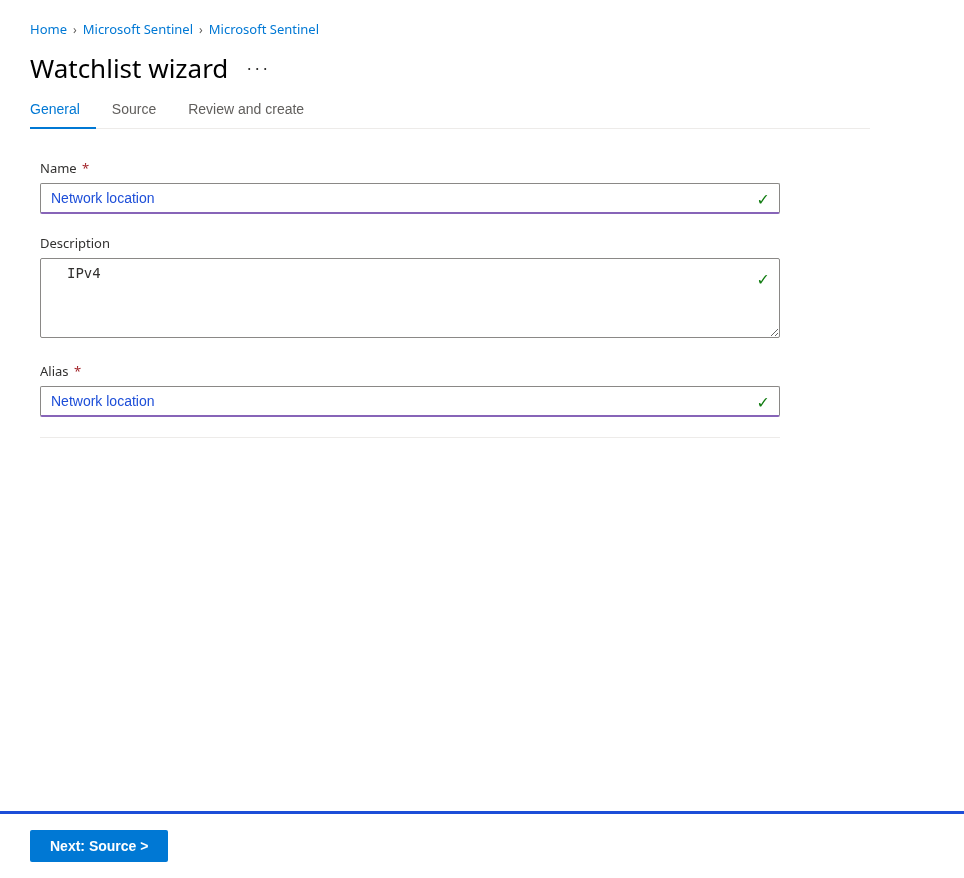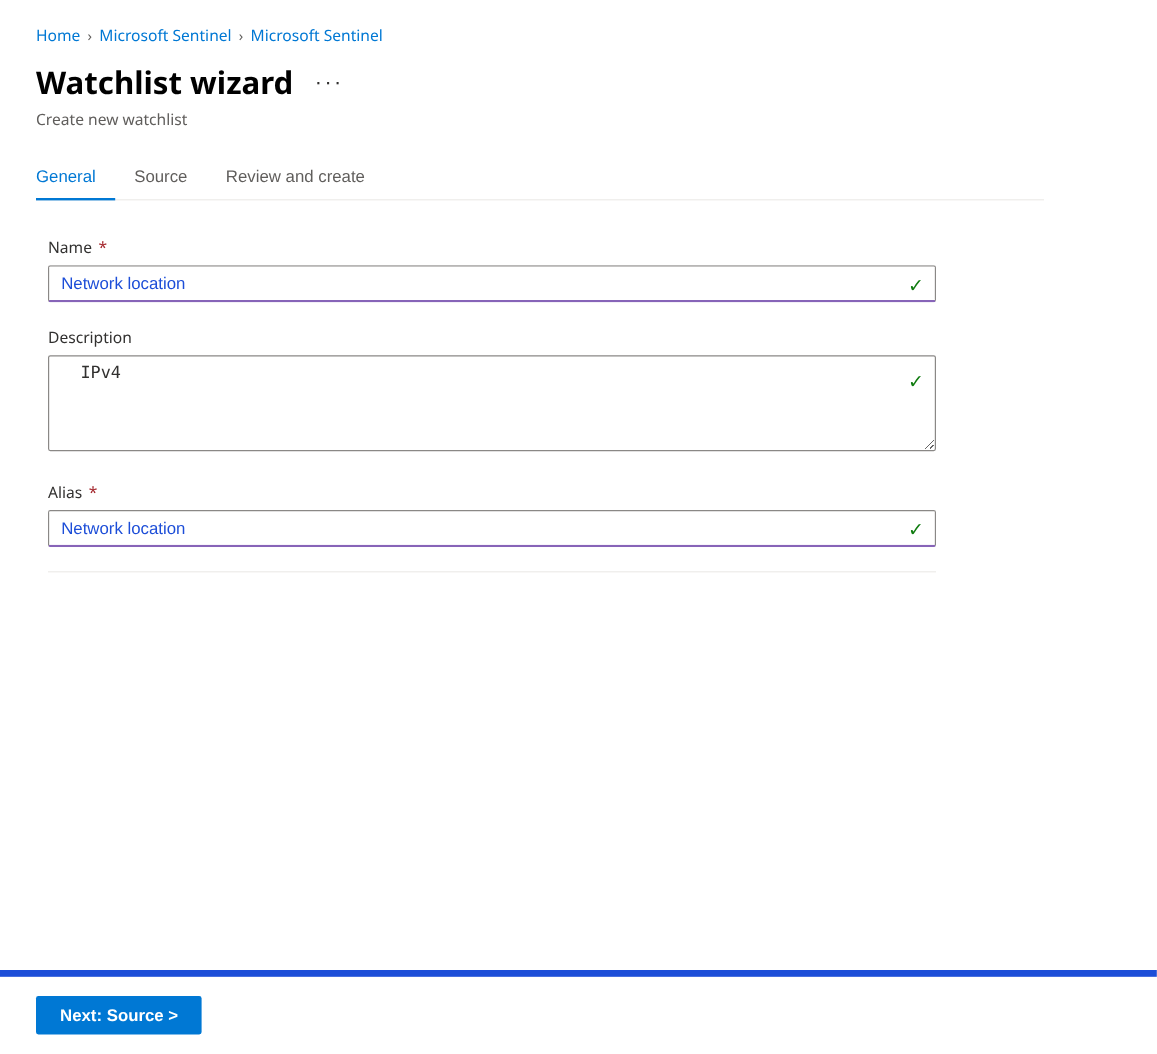--- a/index.html
+++ b/index.html
@@ -46,21 +46,21 @@
     
     .page-header {
       display: flex;
       align-items: center;
       gap: 10px;
       margin-bottom: 4px;
     }
 
     .page-title {
       font-size: 26px;
-      font-weight: 700;
+      font-weight: 400;
       color: #000;
     }
 
     .more-options-btn {
       background: none;
       border: none;
       cursor: pointer;
       font-size: 18px;
       color: #323130;
       letter-spacing: 2px;
@@ -188,21 +188,21 @@
       margin: 20px 0;
     }
 
     
     .bottom-bar {
       position: fixed;
       bottom: 0;
       left: 0;
       right: 0;
       background: #fff;
-      border-top: 6px solid #1d4ed8;
+      border-top: 3px solid #1d4ed8;
       padding: 16px 30px;
       display: flex;
       align-items: center;
     }
 
     .next-btn {
       background: #0078d4;
       color: #fff;
       border: none;
       padding: 8px 20px;
@@ -222,21 +222,20 @@
     <span class="breadcrumb-separator">›</span>
     <a class="breadcrumb-link">Microsoft Sentinel</a>
     <span class="breadcrumb-separator">›</span>
     <a class="breadcrumb-link">Microsoft Sentinel</a>
   </nav>
 
   <div class="page-header">
     <h1 class="page-title">Watchlist wizard</h1>
     <button class="more-options-btn">···</button>
   </div>
-  <p class="page-subtitle">Create new watchlist</p>
 
   <div class="tabs">
     <button class="tab active">General</button>
     <button class="tab">Source</button>
     <button class="tab">Review and create</button>
   </div>
 
   <div class="form-section">
 
     <div class="form-group">

